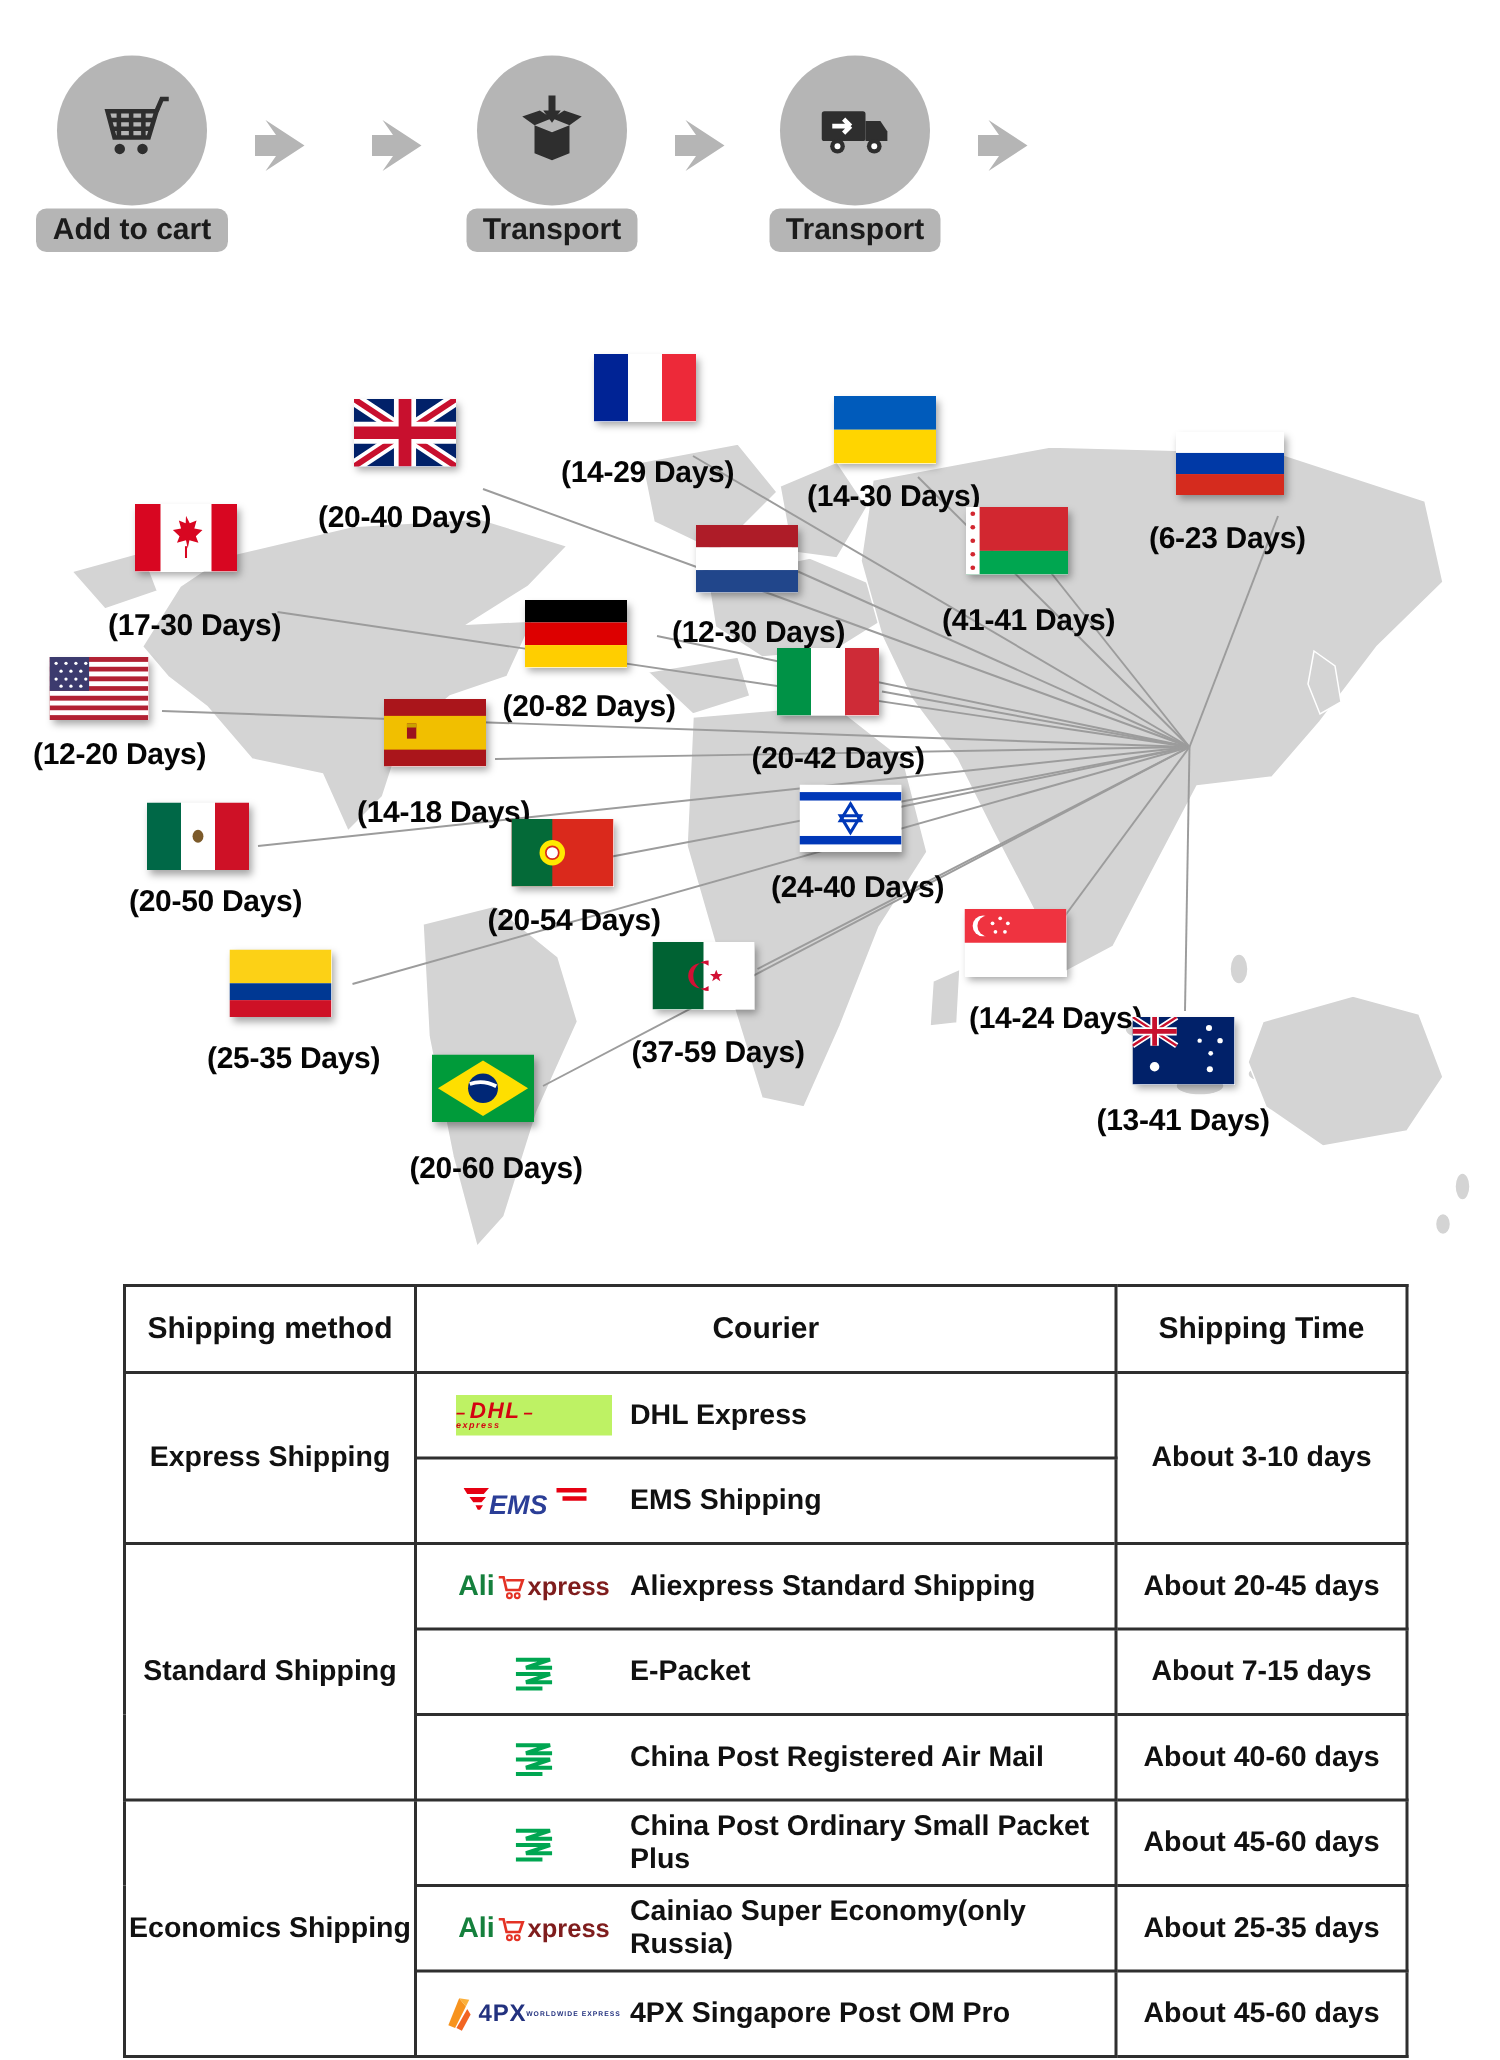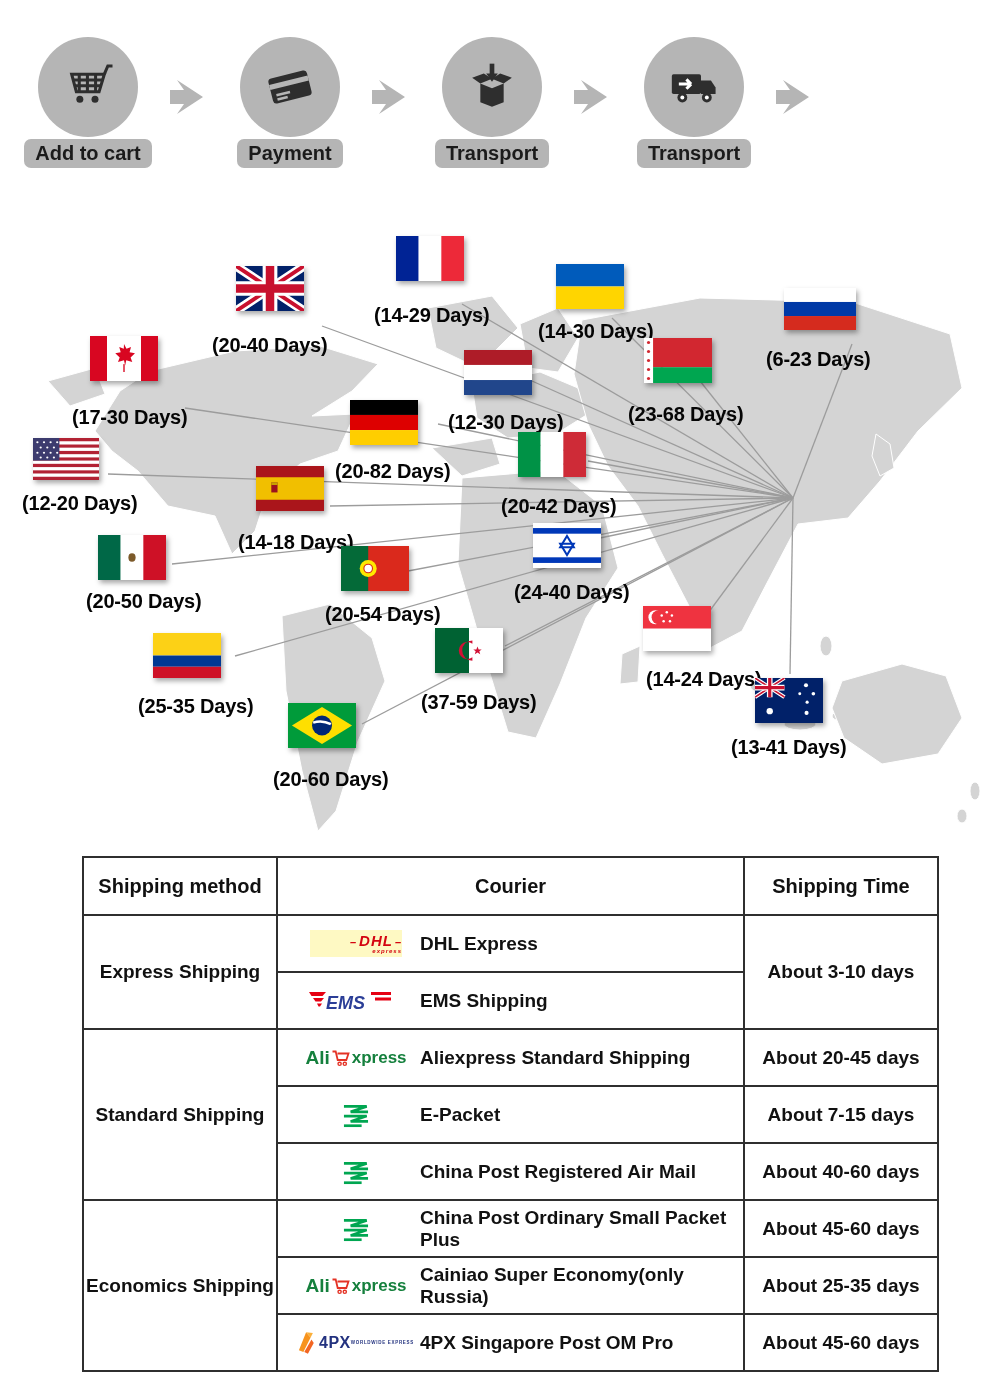--- a/index.html
+++ b/index.html
@@ -28,28 +28,28 @@
   table.ship-table{border-collapse:collapse;width:855px;table-layout:fixed;}
   .ship-table th,.ship-table td{border:2px solid #2f2f2f;padding:0;}
   .ship-table th{height:56px;font-size:20px;font-weight:700;text-align:center;}
   .ship-table td{height:55px;font-size:19px;font-weight:700;}
   td.method,td.time{text-align:center;vertical-align:middle;}
   td.courier .courier-inner{display:flex;align-items:center;height:100%;padding-left:14px;}
   .logo-box{width:128px;display:flex;align-items:center;justify-content:center;flex:none;}
   .courier-name{text-align:left;}
 
   
-  .dhl{width:92px;height:27px;background:#fef9c3;display:flex;flex-direction:column;
-       align-items:flex-end;justify-content:center;line-height:1;}
+  .dhl{width:104px;height:27px;background:#bef264;display:flex;flex-direction:column;
+       align-items:flex-start;justify-content:center;line-height:1;}
   .dhl-main{color:#D40511;font-weight:900;font-style:italic;font-size:15px;letter-spacing:1px;}
   .dhl-main::before{content:"–";margin-right:2px;font-size:11px;}
   .dhl-main::after{content:"–";margin-left:2px;font-size:11px;}
   .dhl-sub{color:#D40511;font-style:italic;font-size:6px;letter-spacing:1px;}
   .ali-prefix{color:#15803d;font-size:19px;font-weight:800;}
-  .ali-suffix{color:#15803d;font-size:17px;font-weight:800;}
+  .ali-suffix{color:#7f1d1d;font-size:17px;font-weight:800;}
   .ali-cart{margin:0 1px;}
   .fourpx{display:flex;flex-direction:row;align-items:center;line-height:1;}
   .fourpx-row{display:flex;align-items:center;gap:3px;}
   .fourpx-text{color:#23327F;font-size:16px;font-weight:900;letter-spacing:.5px;}
   .fourpx-sub{font-size:4.5px;color:#23327F;letter-spacing:.7px;margin-top:1px;}
 </style>
 </head>
 <body>
 
 <div class="page">
@@ -70,33 +70,20 @@
       </div>
       <div class="step-label">Add to cart</div>
     </div>
 
     <div class="arrow">
       <svg width="56" height="40" viewBox="0 0 40 40">
           <polygon points="1,13 15,13 8,3 34,20 8,37 15,27 1,27" fill="#b5b5b5"></polygon>
         </svg>
     </div>
 
-    <div class="step">
-      <div class="circle">
-        <svg width="56" height="56" viewBox="0 0 48 48">
-          <g transform="rotate(-14 24 24)">
-            <rect x="7" y="13" width="34" height="22" rx="3" fill="#2e2e2e"></rect>
-            <rect x="7" y="18" width="34" height="4.5" fill="#b5b5b5"></rect>
-            <rect x="11" y="27" width="12" height="2.2" fill="#b5b5b5"></rect>
-            <rect x="11" y="30.8" width="9" height="2.2" fill="#b5b5b5"></rect>
-          </g>
-        </svg>
-      </div>
-      <div class="step-label">Payment</div>
-    </div>
 
     <div class="arrow">
       <svg width="56" height="40" viewBox="0 0 40 40">
           <polygon points="1,13 15,13 8,3 34,20 8,37 15,27 1,27" fill="#b5b5b5"></polygon>
         </svg>
     </div>
 
     <div class="step">
       <div class="circle">
         <svg width="56" height="56" viewBox="0 0 48 48">
@@ -249,21 +236,21 @@
         <rect width="60" height="26" fill="#D22730"></rect>
           <rect y="26" width="60" height="14" fill="#00A650"></rect>
         <rect width="8" height="40" fill="#fff"></rect>
         <circle cx="4" cy="4" r="1.4" fill="#D22730"></circle>
           <circle cx="4" cy="12" r="1.4" fill="#D22730"></circle>
         <circle cx="4" cy="20" r="1.4" fill="#D22730"></circle>
           <circle cx="4" cy="28" r="1.4" fill="#D22730"></circle>
         <circle cx="4" cy="36" r="1.4" fill="#D22730"></circle>
       </svg>
     </div>
-    <div class="days" style="left:628px;top:227px">(23-68 Days)</div>
+    <div class="days" style="left:628px;top:227px">(41-41 Days)</div>
 
     <div class="flag" style="left:350px;top:224px">
       <svg viewBox="0 0 60 40" preserveAspectRatio="none">
         <rect width="60" height="13.3" fill="#000"></rect>
           <rect y="13.3" width="60" height="13.4" fill="#DD0000"></rect>
           <rect y="26.7" width="60" height="13.3" fill="#FFCE00"></rect>
       </svg>
     </div>
     <div class="days" style="left:335px;top:284px">(20-82 Days)</div>
 

